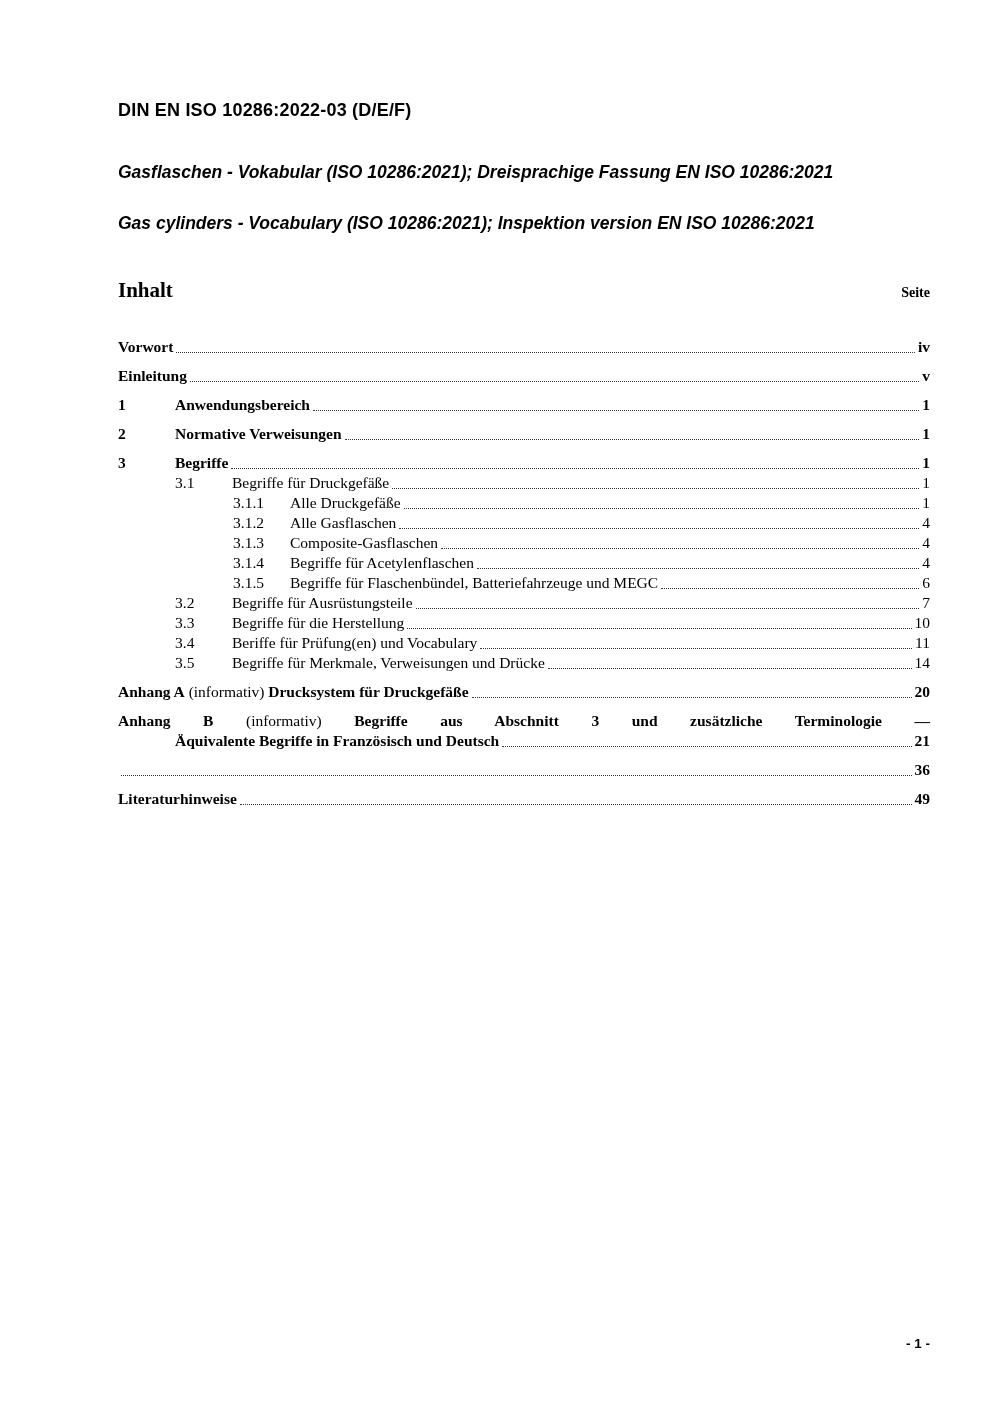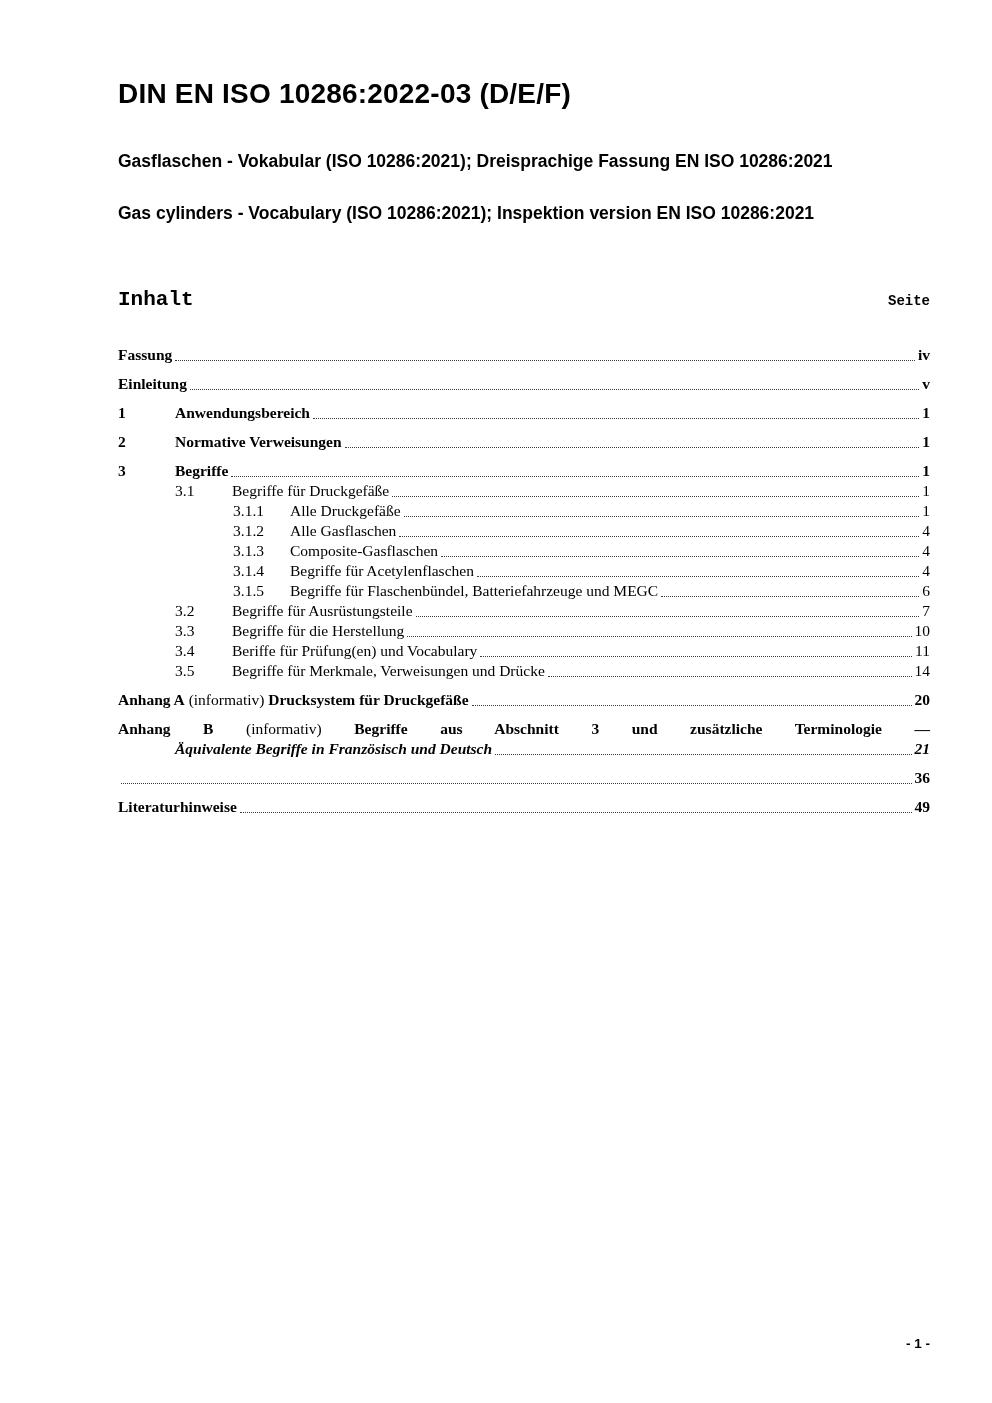--- a/index.html
+++ b/index.html
@@ -13,43 +13,44 @@
     font-family: "Liberation Serif", serif;
     overflow: hidden;
   }
   .content {
     position: absolute;
     left: 118px;
     right: 62px;
     top: 0;
   }
   .doc-number {
-    padding-top: 78px;
+    padding-top: 100px;
     font-family: "Liberation Sans", sans-serif;
     font-weight: bold;
-    font-size: 28px;
+    font-size: 18px;
     line-height: 1.15;
     letter-spacing: 0.2px;
   }
   .subtitle {
     font-family: "Liberation Sans", sans-serif;
     font-weight: bold;
     font-size: 17.5px;
     line-height: 1.35;
+    font-style: italic;
   }
   .subtitle.de { margin-top: 40px; max-width: 750px; }
   .subtitle.en { margin-top: 28px; }
   .subtitle.fr { margin-top: 28px; padding-bottom: 10px; border-bottom: 2px solid #000; }
 
   .inhalt-row {
-    margin-top: 63px;
+    margin-top: 42px;
     display: flex;
     justify-content: space-between;
     align-items: baseline;
-    font-family: Liberation Mono, monospace;
+    font-family: Liberation Serif, serif;
     font-weight: bold;
   }
   .inhalt-heading { font-size: 21px; }
   .seite-label { font-size: 14px; }
 
   .toc-list { margin-top: 34px; font-size: 15.5px; }
 
   .toc-row {
     display: flex;
     align-items: flex-end;
@@ -76,21 +77,20 @@
   .toc-row.multi .toc-line1 {
     text-align: justify;
     text-align-last: justify;
     line-height: 20px;
   }
   .toc-row.multi .toc-line1 .toc-label { white-space: normal; }
   .toc-row.multi .toc-line2 {
     display: flex;
     line-height: 20px;
     padding-left: 57px;
-    font-style: italic;
   }
 
   .footer-page-number {
     position: absolute;
     right: 62px;
     bottom: 52px;
     font-family: "Liberation Sans", sans-serif;
     font-weight: bold;
     font-size: 13.5px;
   }
@@ -108,21 +108,21 @@
     <div class="subtitle en">Gas cylinders - Vocabulary (ISO 10286:2021); Inspektion version EN ISO 10286:2021</div>
 
 
     <div class="inhalt-row">
       <span class="inhalt-heading">Inhalt</span>
       <span class="seite-label">Seite</span>
     </div>
 
     <div class="toc-list">
         <div class="toc-row top ind0">
-          <span class="toc-label"><span class="b">Fassung</span></span>
+          <span class="toc-label"><span class="b">Vorwort</span></span>
           <span class="toc-dots"></span>
           <span class="toc-page">iv</span>
         </div>
         <div class="toc-row top ind0">
           <span class="toc-label"><span class="b">Einleitung</span></span>
           <span class="toc-dots"></span>
           <span class="toc-page">v</span>
         </div>
         <div class="toc-row top ind0">
           <span class="toc-num">1</span>

